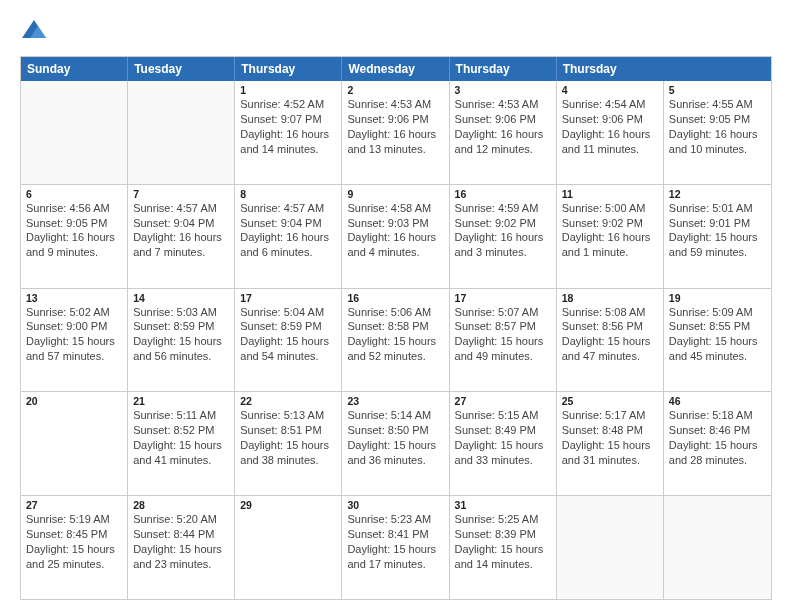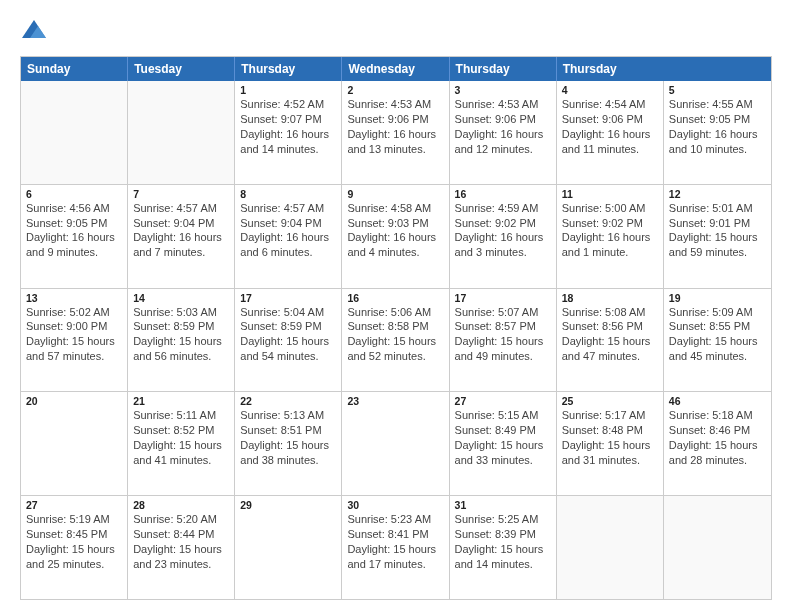--- a/index.html
+++ b/index.html
@@ -237,20 +237,21 @@
           <div class="cal-cell">
             <div class="cell-date">21</div>
             <div class="cell-info">Sunrise: 5:11 AM<br>Sunset: 8:52 PM<br>Daylight: 15 hours and 41 minutes.</div>
           </div>
           <div class="cal-cell">
             <div class="cell-date">22</div>
             <div class="cell-info">Sunrise: 5:13 AM<br>Sunset: 8:51 PM<br>Daylight: 15 hours and 38 minutes.</div>
           </div>
           <div class="cal-cell">
             <div class="cell-date">23</div>
+            <div class="cell-info">Sunrise: 5:14 AM<br>Sunset: 8:50 PM<br>Daylight: 15 hours and 36 minutes.</div>
           </div>
           <div class="cal-cell">
             <div class="cell-date">27</div>
             <div class="cell-info">Sunrise: 5:15 AM<br>Sunset: 8:49 PM<br>Daylight: 15 hours and 33 minutes.</div>
           </div>
           <div class="cal-cell">
             <div class="cell-date">25</div>
             <div class="cell-info">Sunrise: 5:17 AM<br>Sunset: 8:48 PM<br>Daylight: 15 hours and 31 minutes.</div>
           </div>
           <div class="cal-cell">

